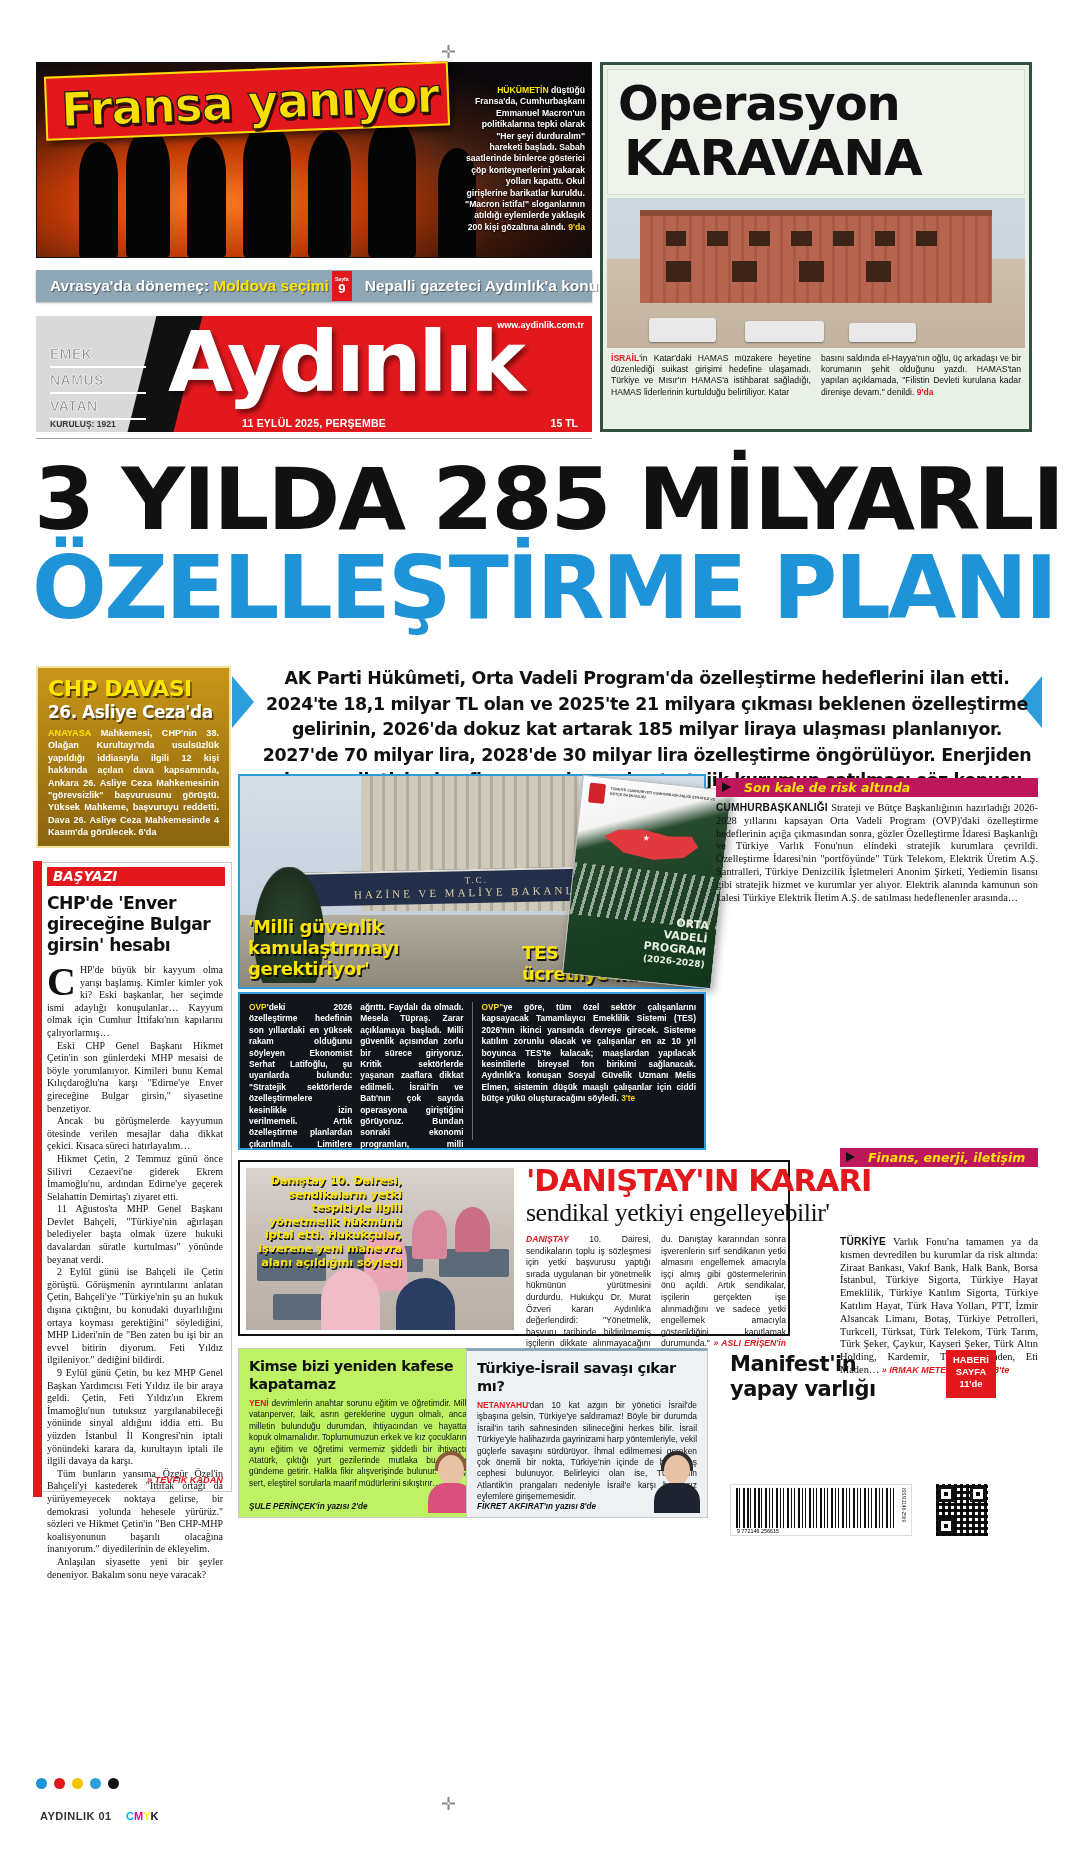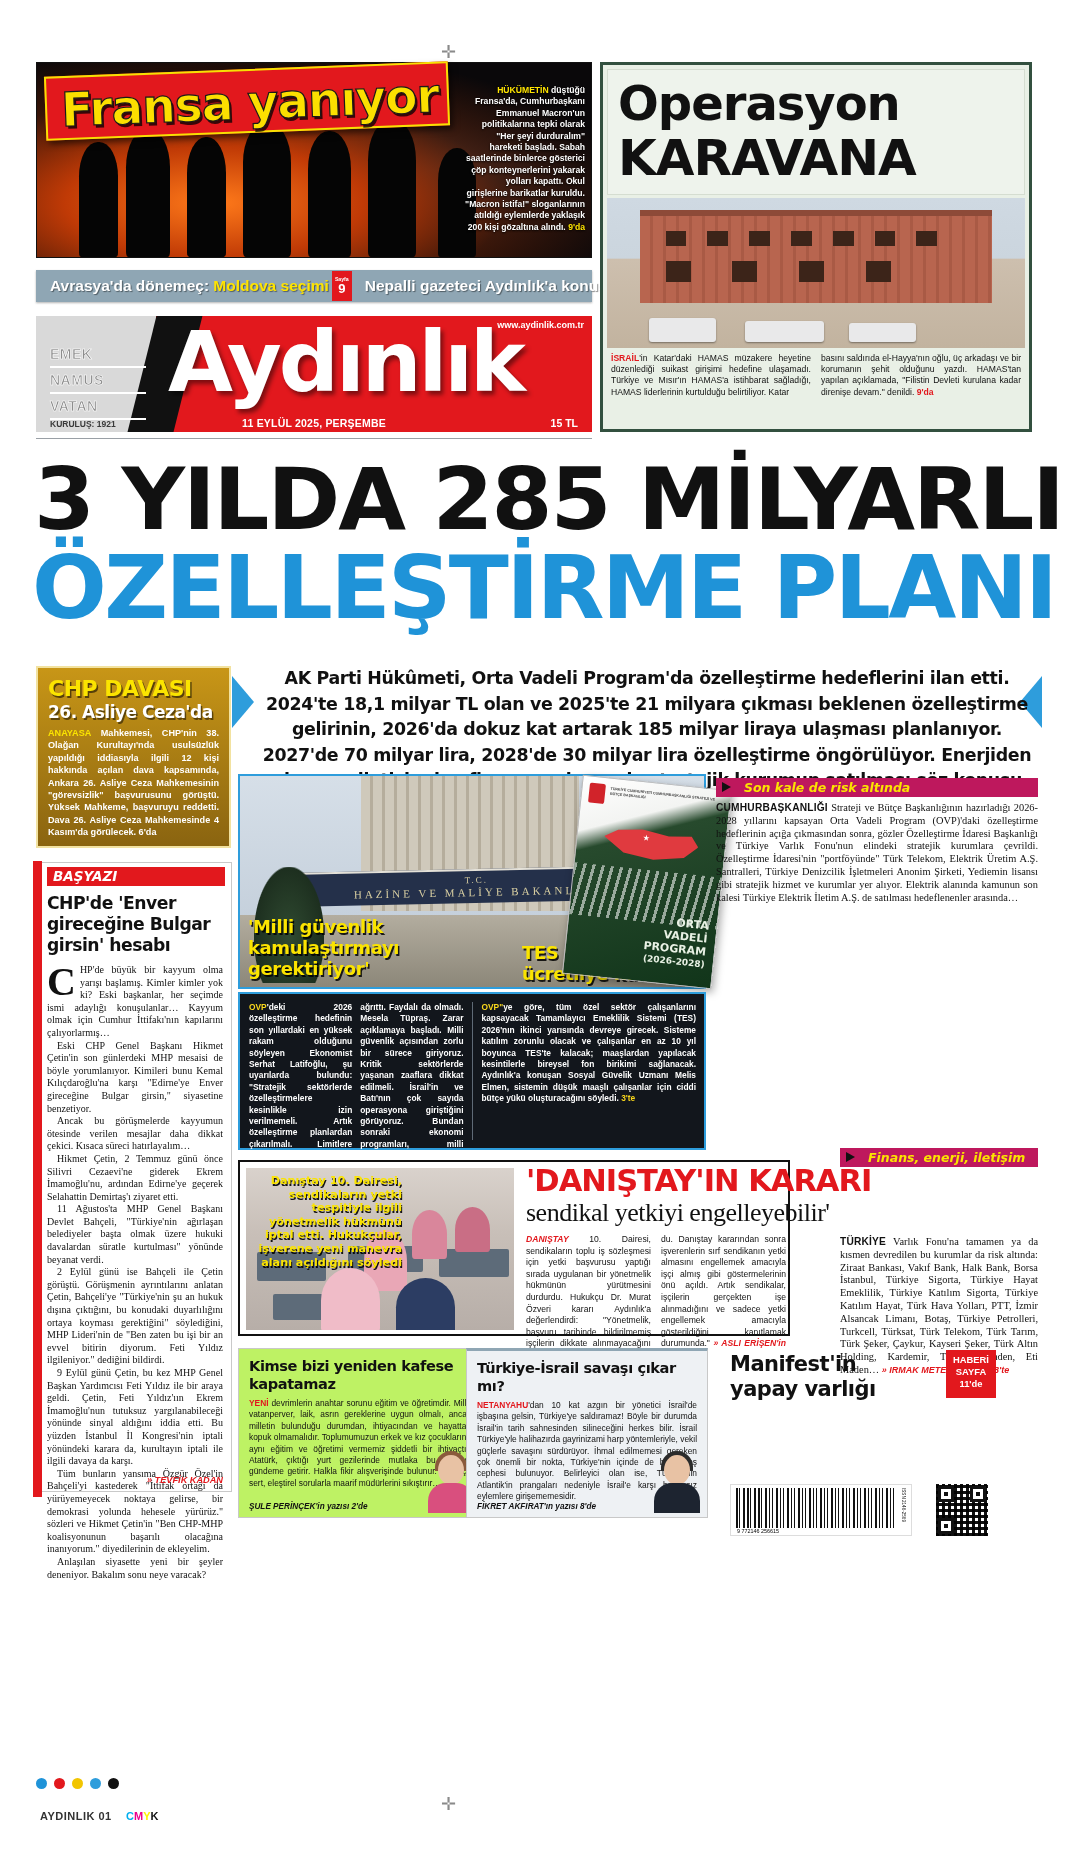--- a/index.html
+++ b/index.html
@@ -112,21 +112,21 @@
   
   .opbox{
     position:absolute; left:600px; top:62px; width:432px; height:370px;
     border:3px solid #32503f; background:#e9f0e6; padding:4px;
   }
   .ophead{
     width:100%; height:126px; background:#eef3ec; border:1px solid #d5ddd1;
     padding:6px 10px 0 10px;
   }
   .ophead .l1{ font-family:"DejaVu Sans",sans-serif; font-weight:bold; font-size:48px; line-height:54px; color:#111; letter-spacing:-1px;}
-  .ophead .l2{ font-family:"DejaVu Sans",sans-serif; font-weight:bold; font-size:50px; line-height:56px; color:#111; letter-spacing:-1px;}
+  .ophead .l2{ font-family:"DejaVu Sans",sans-serif; font-weight:bold; font-size:50px; line-height:56px; color:#111; letter-spacing:-1px;margin-left:6px;}
   .opphoto{
     position:relative; width:100%; height:150px; margin-top:3px;
     background:
       linear-gradient(180deg,#cfd9e2 0%, #cbd5de 40%, #cdbfae 41%, #c2b39f 100%);
     overflow:hidden;
   }
   .opbuild{
     position:absolute; left:8%; top:8%; width:84%; height:62%;
     background: repeating-linear-gradient(90deg,#b8654f 0 10px,#a95a45 10px 13px),
                 linear-gradient(180deg,#c07257,#9c5340);

